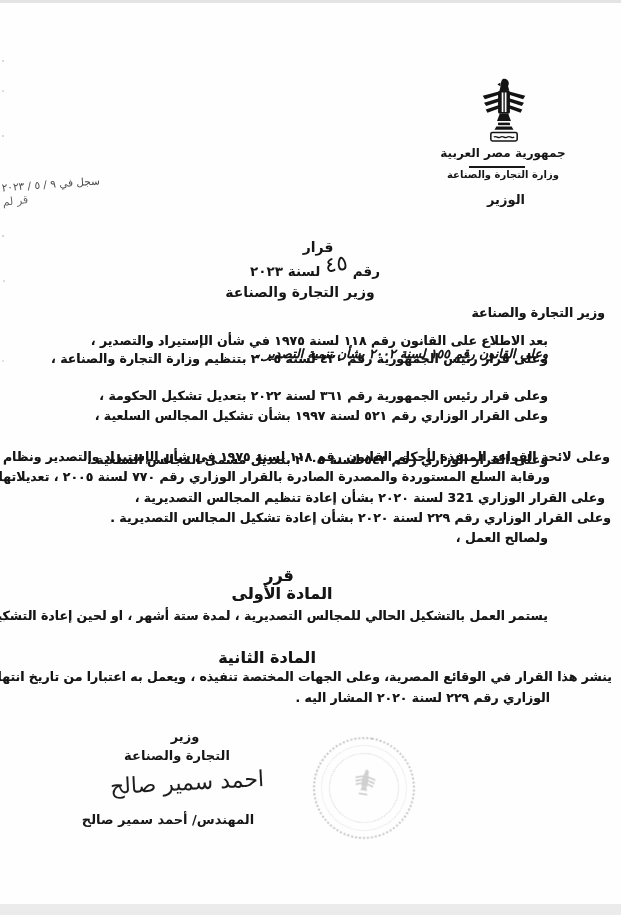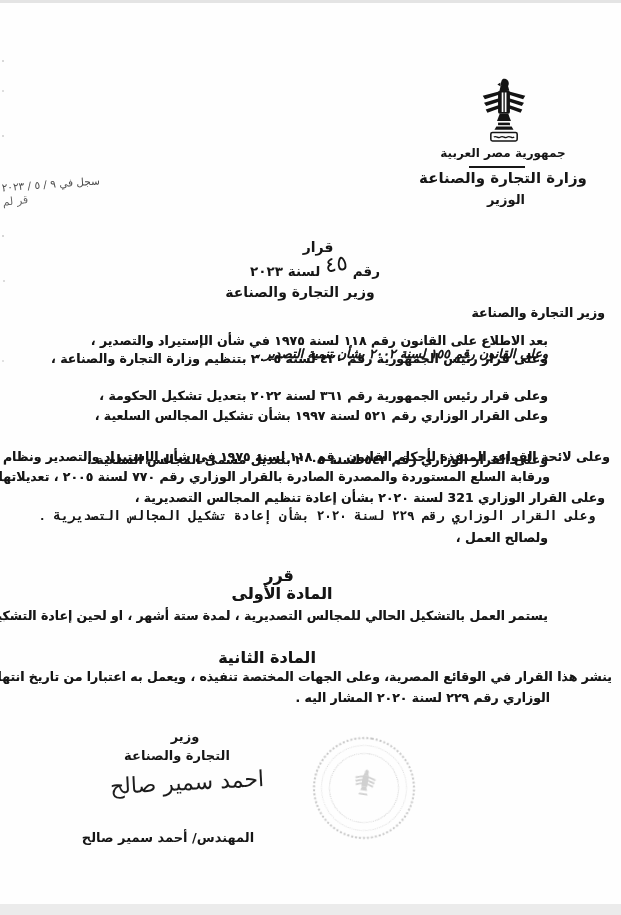--- a/index.html
+++ b/index.html
@@ -22,40 +22,40 @@
   
   .margin-note{left:2px;top:176px;width:120px;transform:rotate(-4deg);
     color:#4a4a4a;font-size:10.5px;text-align:left;line-height:14px;direction:rtl;}
   .margin-note .scribble{display:block;transform:rotate(-2deg);margin-right:34px;
     font-size:11px;opacity:.85;}
   
   .emblem{left:452px;top:78px;width:104px;text-align:center;}
   .lh-line{direction:rtl;text-align:center;font-weight:700;}
   .lh-republic{left:503px;top:146px;transform:translateX(-50%);font-size:12px;}
   .lh-rule{left:469px;top:166px;width:56px;height:2px;background:#171717;}
-  .lh-ministry{left:503px;top:169px;transform:translateX(-50%);font-size:15px;}
+  .lh-ministry{left:503px;top:169px;transform:translateX(-50%);font-size:10px;}
   .lh-office{left:506px;top:192px;transform:translateX(-50%);font-size:13px;}
   
   .t-center{direction:rtl;text-align:center;font-weight:700;transform:translateX(-50%);}
   .t-decree{left:318px;top:239px;font-size:14px;}
   .t-number{left:315px;top:257px;font-size:13.5px;}
   .hand-number{display:inline-block;font-size:21px;font-weight:400;
     position:relative;top:-5px;margin:0 5px;transform:rotate(-8deg);}
   .t-authority{left:300px;top:284px;font-size:14px;}
   
   .bline{direction:rtl;text-align:right;font-weight:700;font-size:12.5px;
     letter-spacing:-.1px;line-height:17px;text-shadow:0 0 .4px rgba(0,0,0,.55);}
   .center-head{direction:rtl;font-weight:700;font-size:16px;transform:translateX(-50%);
     text-shadow:0 0 .4px rgba(0,0,0,.55);}
   
   .sig-t1{left:185px;top:729px;transform:translateX(-50%);direction:rtl;font-weight:700;font-size:13px;}
   .sig-t2{left:177px;top:748px;transform:translateX(-50%);direction:rtl;font-weight:700;font-size:13px;}
   .sig-hand{left:187px;top:770px;transform:translateX(-50%) rotate(-3deg);
     direction:rtl;font-size:22px;color:#1c1c1c;}
-  .sig-name{left:168px;top:812px;transform:translateX(-50%);direction:rtl;font-weight:700;font-size:13px;margin-top:18px;}
+  .sig-name{left:168px;top:812px;transform:translateX(-50%);direction:rtl;font-weight:700;font-size:13px;}
   
   .stamp{left:313px;top:737px;width:98px;height:98px;border-radius:50%;
     border:2.5px dotted rgba(125,125,125,.55);opacity:.8;filter:blur(.5px);
     transform:rotate(9deg);}
   .stamp-mid{position:absolute;inset:6px;border-radius:50%;
     border:1px dotted rgba(140,140,140,.4);}
   .stamp-inner{position:absolute;inset:14px;border-radius:50%;
     border:1.5px dotted rgba(125,125,125,.5);}
   .stamp-eagle{position:absolute;left:50%;top:50%;transform:translate(-50%,-50%);
     opacity:.45;}
@@ -107,21 +107,21 @@
   <div class="abs bline" style="right:16px;top:304px;">وزير التجارة والصناعة</div>
   <div class="abs bline" style="right:73px;top:325px;margin-top:7px;">بعد الاطلاع على القانون رقم ١١٨ لسنة ١٩٧٥ في شأن الإستيراد والتصدير ،</div>
   <div class="abs bline" style="right:73px;top:345px;font-style:italic;">وعلى القانون رقم ١٥٥ لسنة ٢٠٠٢ بشأن تنمية التصدير ،</div>
   <div class="abs bline" style="right:73px;top:350px;">وعلى قرار رئيس الجمهورية رقم ٤٢٠ لسنة ٢٠٠٥ بتنظيم وزارة التجارة والصناعة ،</div>
   <div class="abs bline" style="right:73px;top:387px;">وعلى قرار رئيس الجمهورية رقم ٣٦١ لسنة ٢٠٢٢ بتعديل تشكيل الحكومة ،</div>
   <div class="abs bline" style="right:73px;top:407px;">وعلى القرار الوزاري رقم ٥٢١ لسنة ١٩٩٧ بشأن تشكيل المجالس السلعية ،</div>
   <div class="abs bline" style="right:73px;top:427px;margin-top:24px;">وعلى القرار الوزاري رقم ٥٤٣ لسنة ٢٠٠٥ بتعديل مسمى المجالس السلعية ،</div>
   <div class="abs bline" style="right:11px;top:448px;">وعلى لائحة القواعد المنفذة لأحكام القانون رقم ١١٨ لسنة ١٩٧٥ في شأن الإستيراد والتصدير ونظام إجراءات فحص</div>
   <div class="abs bline" style="right:71px;top:468px;">ورقابة السلع المستوردة والمصدرة الصادرة بالقرار الوزاري رقم ٧٧٠ لسنة ٢٠٠٥ ، تعديلاتها ،</div>
   <div class="abs bline" style="right:16px;top:489px;">وعلى القرار الوزاري 321 لسنة ٢٠٢٠ بشأن إعادة تنظيم المجالس التصديرية ،</div>
-  <div class="abs bline" style="right:26px;top:509px;font-family:Liberation Mono, monospace;">وعلى القرار الوزاري رقم ٢٢٩ لسنة ٢٠٢٠ بشأن إعادة تشكيل المجالس التصديرية .</div>
+  <div class="abs bline" style="right:10px;top:509px;">وعلى القرار الوزاري رقم ٢٢٩ لسنة ٢٠٢٠ بشأن إعادة تشكيل المجالس التصديرية .</div>
   <div class="abs bline" style="right:73px;top:529px;">ولصالح العمل ،</div>
 
   <div class="abs center-head" style="left:279px;top:566px;">قرر</div>
   <div class="abs center-head" style="left:282px;top:584px;">المادة الأولى</div>
   <div class="abs bline" style="right:73px;top:607px;">يستمر العمل بالتشكيل الحالي للمجالس التصديرية ، لمدة ستة أشهر ، او لحين إعادة التشكيل أيهما أقرب .</div>
 
   <div class="abs center-head" style="left:267px;top:648px;">المادة الثانية</div>
   <div class="abs bline" style="right:9px;top:668px;">ينشر هذا القرار في الوقائع المصرية، وعلى الجهات المختصة تنفيذه ، ويعمل به اعتبارا من تاريخ انتهاء العمل بالقرار</div>
   <div class="abs bline" style="right:71px;top:689px;">الوزاري رقم ٢٢٩ لسنة ٢٠٢٠ المشار اليه .</div>
 

